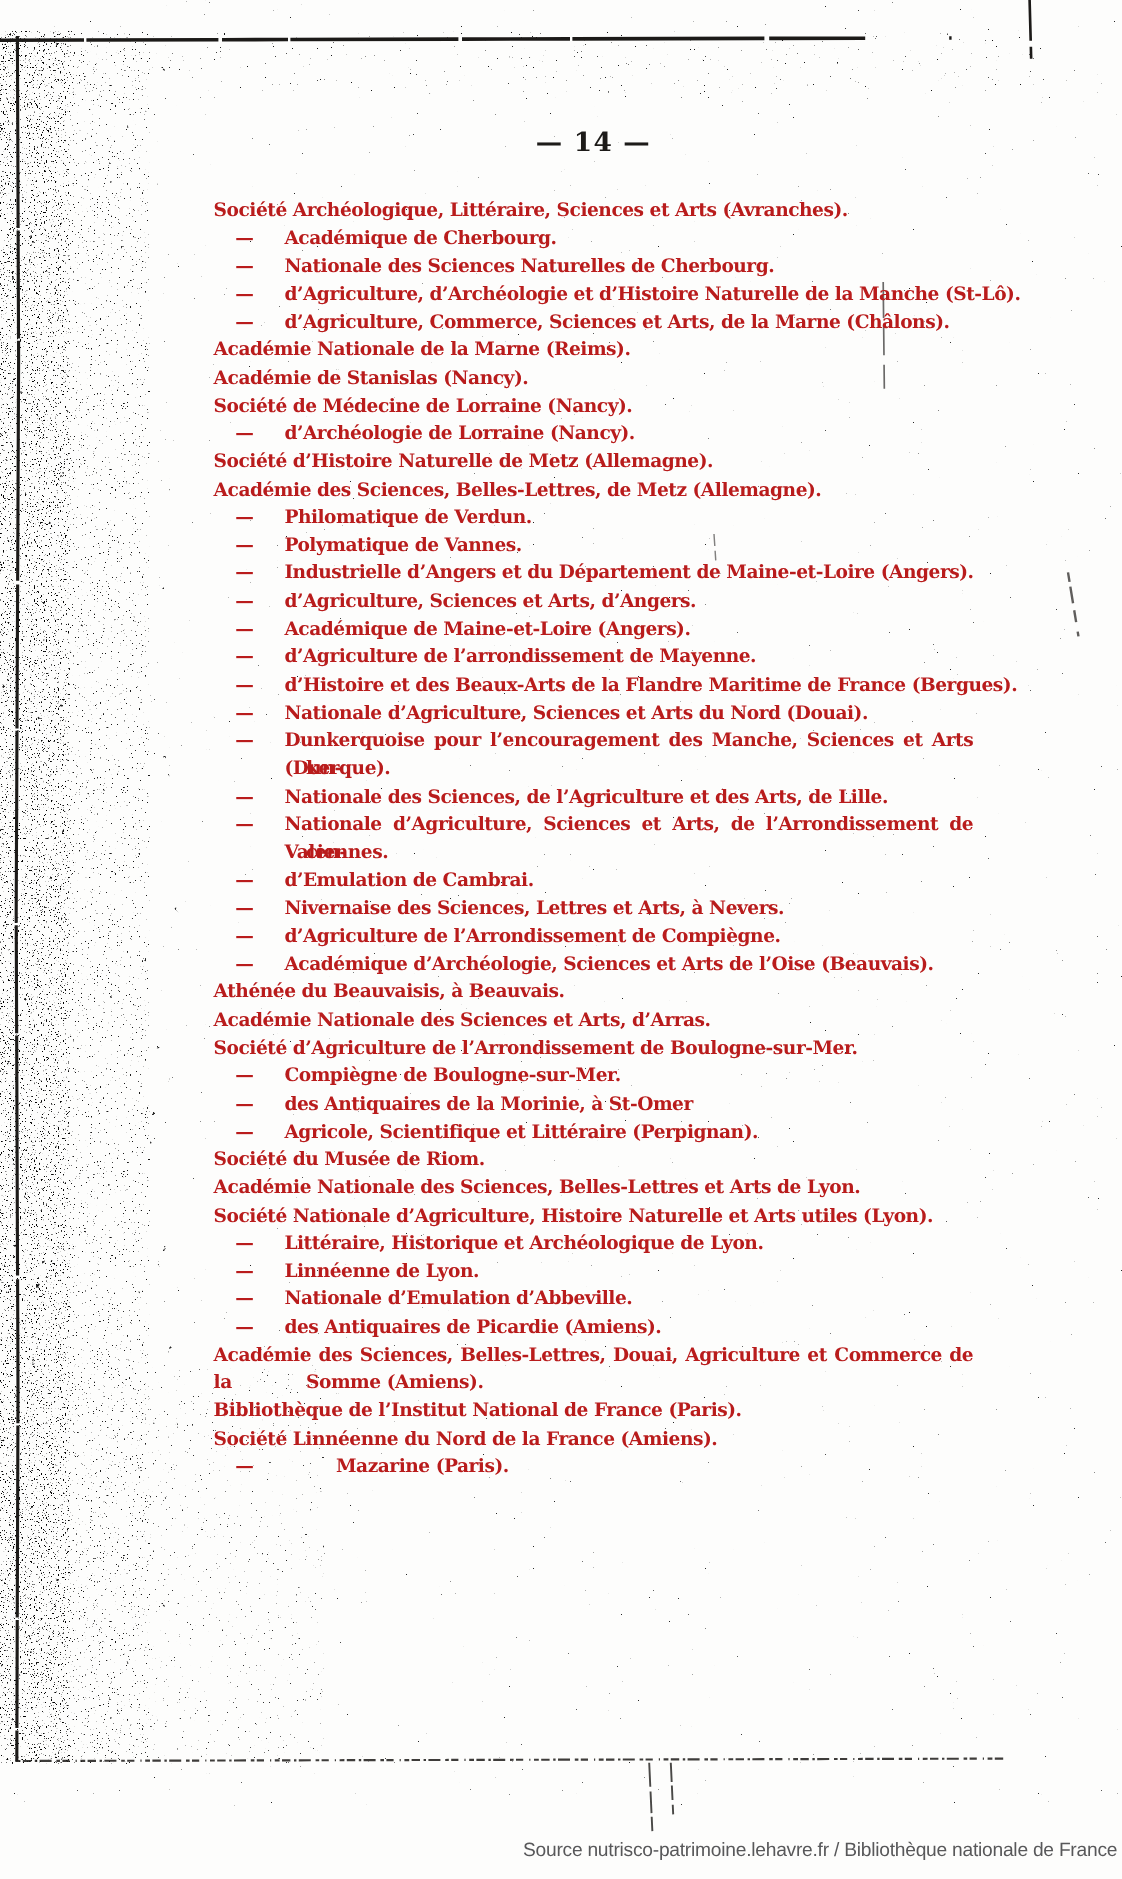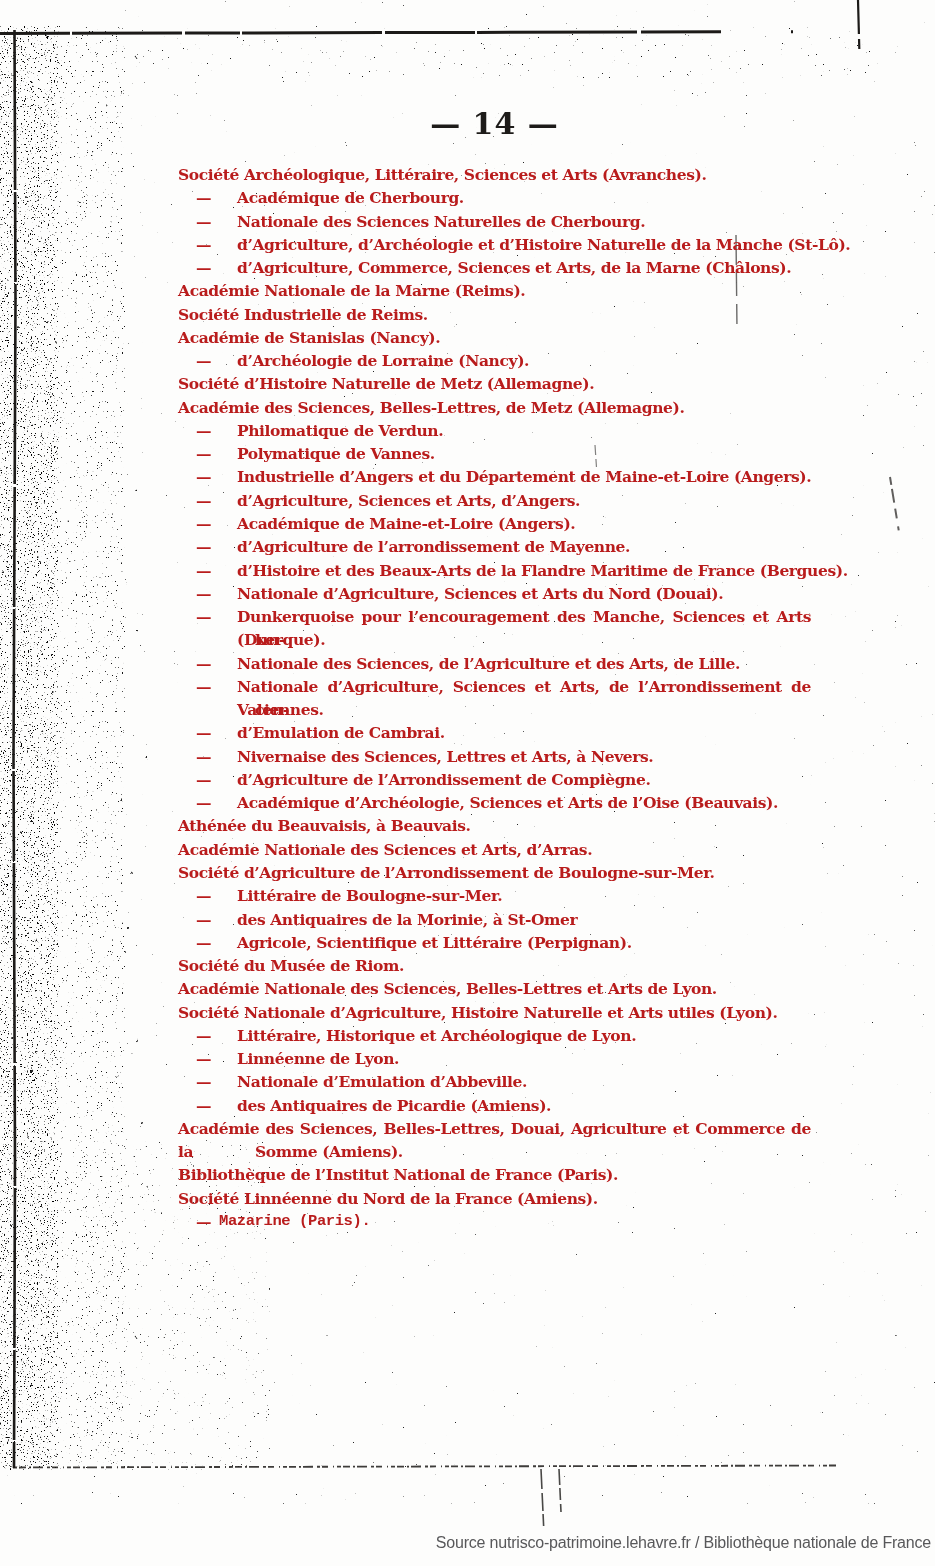--- a/index.html
+++ b/index.html
@@ -15,21 +15,21 @@
     position: absolute;
     top: 0; left: 0;
     pointer-events: none;
   }
   .pagenum {
     position: absolute;
     left: 178px;
     width: 633px;
     top: 106px;
     text-align: center;
-    font-size: 30px;
+    font-size: 22px;
     font-weight: 700;
     color: #1d1b19;
     letter-spacing: 1px;
   }
   .content {
     position: absolute;
     left: 178px;
     top: 163px;
     width: 633px;
     color: #b91c1c;
@@ -45,21 +45,21 @@
   }
   .line.justify { white-space: normal; }
   .line .dash-mark {
     position: absolute;
     left: 18px;
     top: 0;
   }
   .line .line-text { display: block; }
   .line.main  .line-text { margin-left: 0; }
   .line.dash  .line-text { margin-left: 59px; }
-  .line.dash2 .line-text { margin-left: 41px; font-family: Liberation Mono, monospace; }
+  .line.dash2 .line-text { margin-left: 102px; }
   .line.cont  .line-text { margin-left: 77px; }
   .line.justify .line-text {
     text-align: justify;
     text-align-last: justify;
   }
   .footer {
     position: absolute;
     right: 4px;
     top: 1534px;
     font-family: "Liberation Sans", "DejaVu Sans", sans-serif;
@@ -145,26 +145,26 @@
       <div class="line dash">
       <span class="dash-mark">—</span>
       <span class="line-text">d’Agriculture, Commerce, Sciences et Arts, de la Marne (Châlons).</span>
     </div>
       <div class="line main">
 
       <span class="line-text">Académie Nationale de la Marne (Reims).</span>
     </div>
       <div class="line main">
 
-      <span class="line-text">Société Industrielle de Reims.</span>
-    </div>
-      <div class="line main">
-
       <span class="line-text">Académie de Stanislas (Nancy).</span>
     </div>
+      <div class="line main">
+
+      <span class="line-text">Société de Médecine de Lorraine (Nancy).</span>
+    </div>
       <div class="line dash">
       <span class="dash-mark">—</span>
       <span class="line-text">d’Archéologie de Lorraine (Nancy).</span>
     </div>
       <div class="line main">
 
       <span class="line-text">Société d’Histoire Naturelle de Metz (Allemagne).</span>
     </div>
       <div class="line main">
 
@@ -245,21 +245,21 @@
       <div class="line main">
 
       <span class="line-text">Académie Nationale des Sciences et Arts, d’Arras.</span>
     </div>
       <div class="line main">
 
       <span class="line-text">Société d’Agriculture de l’Arrondissement de Boulogne-sur-Mer.</span>
     </div>
       <div class="line dash">
       <span class="dash-mark">—</span>
-      <span class="line-text">Littéraire de Boulogne-sur-Mer.</span>
+      <span class="line-text">Compiègne de Boulogne-sur-Mer.</span>
     </div>
       <div class="line dash">
       <span class="dash-mark">—</span>
       <span class="line-text">des Antiquaires de la Morinie, à St-Omer</span>
     </div>
       <div class="line dash">
       <span class="dash-mark">—</span>
       <span class="line-text">Agricole, Scientifique et Littéraire (Perpignan).</span>
     </div>
       <div class="line main">

